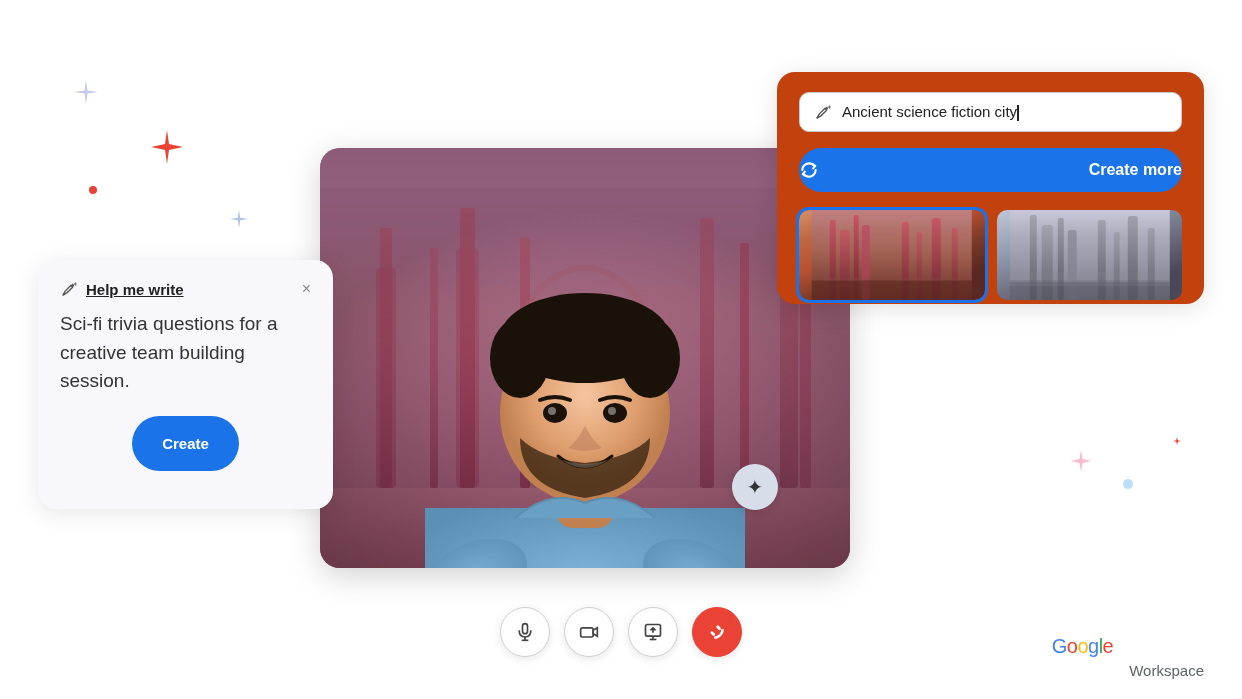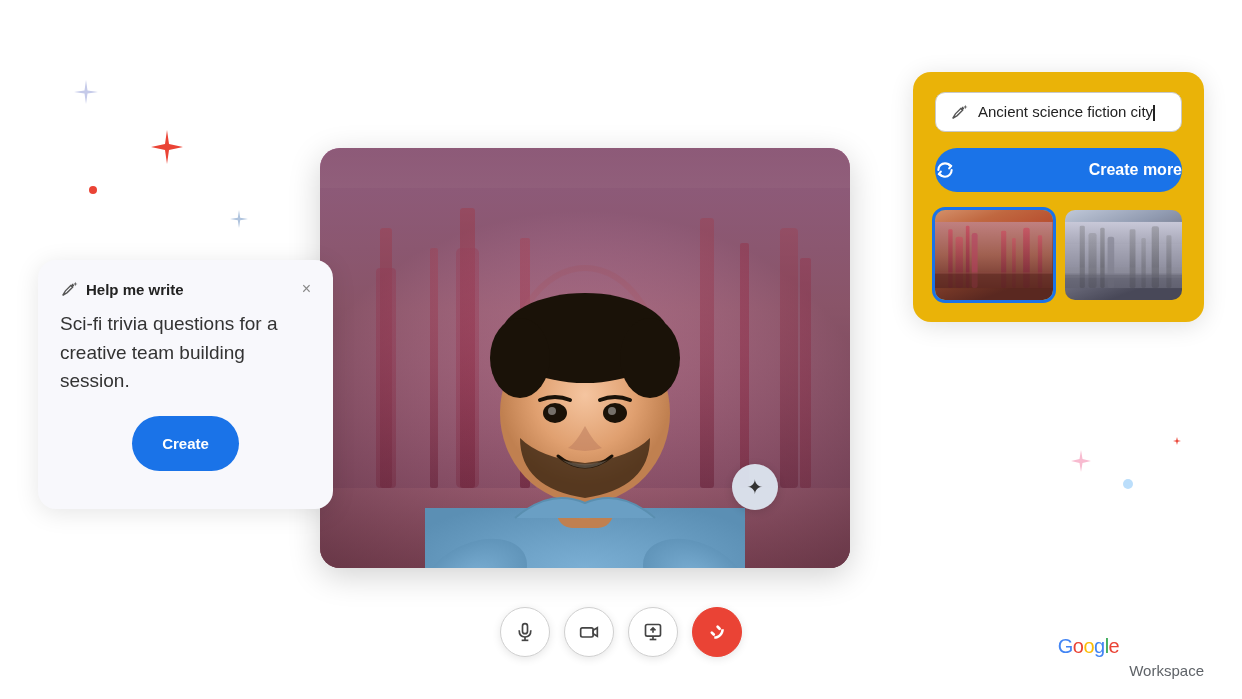--- a/index.html
+++ b/index.html
@@ -106,20 +106,21 @@
       margin-bottom: 12px;
     }
 
     .card-header-left {
       display: flex;
       align-items: center;
       gap: 8px;
       font-weight: 600;
       font-size: 15px;
       color: #222;
+      text-decoration: underline;
     }
 
     .card-close {
       color: #888;
       font-size: 16px;
       cursor: pointer;
       background: none;
       border: none;
       line-height: 1;
     }
@@ -142,24 +143,24 @@
       cursor: pointer;
       display: block;
       margin: 16px auto;
     }
 
     
     .ai-image-card {
       position: absolute;
       right: 38px;
       top: 72px;
-      width: 291px;
-      background: #eab308;
+      width: 427px;
+      background: #c2410c;
       border-radius: 18px;
-      padding: 20px 22px 22px 22px;
+      padding: 20px 22px 4px 22px;
       box-shadow: 0 4px 24px rgba(0,0,0,0.12);
       z-index: 30;
     }
 
     .prompt-input-row {
       display: flex;
       align-items: center;
       border: 1.5px solid #c8c8c8;
       border-radius: 10px;
       padding: 10px 14px;
@@ -231,21 +232,21 @@
       background: linear-gradient(160deg, #c0c8d8 0%, #909ab0 30%, #686878 60%, #484858 80%);
     }
 
     
     .gws-logo {
       position: absolute;
       bottom: 20px;
       right: 38px;
       display: flex;
       align-items: center;
-      gap: 10px;
+      gap: 16px;
       z-index: 40;
     }
 
     .workspace-text {
       font-size: 15px;
       color: #5f6368;
       font-weight: 400;
       margin-top: 48px;
     }
 

